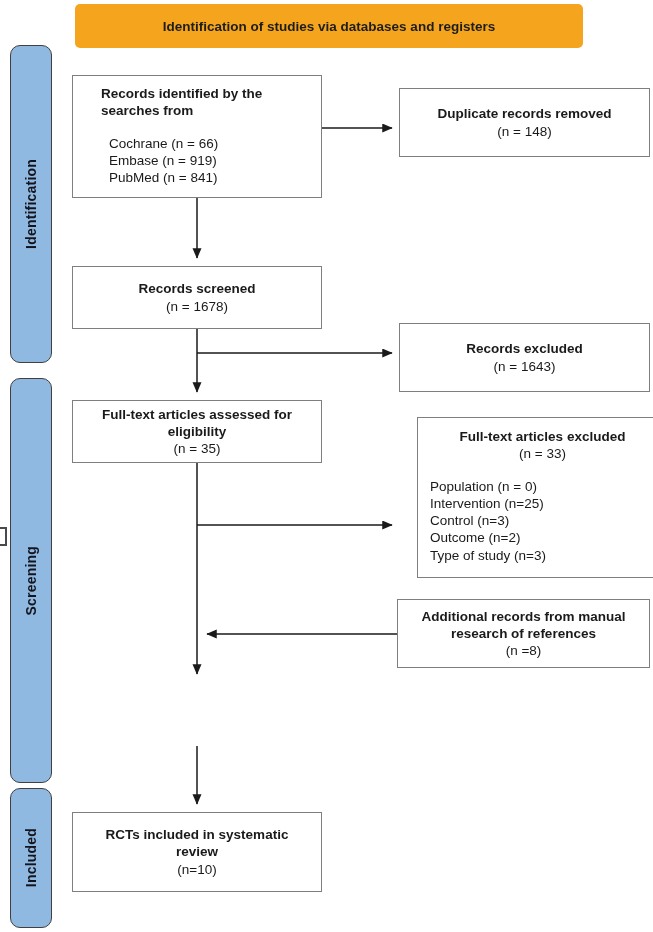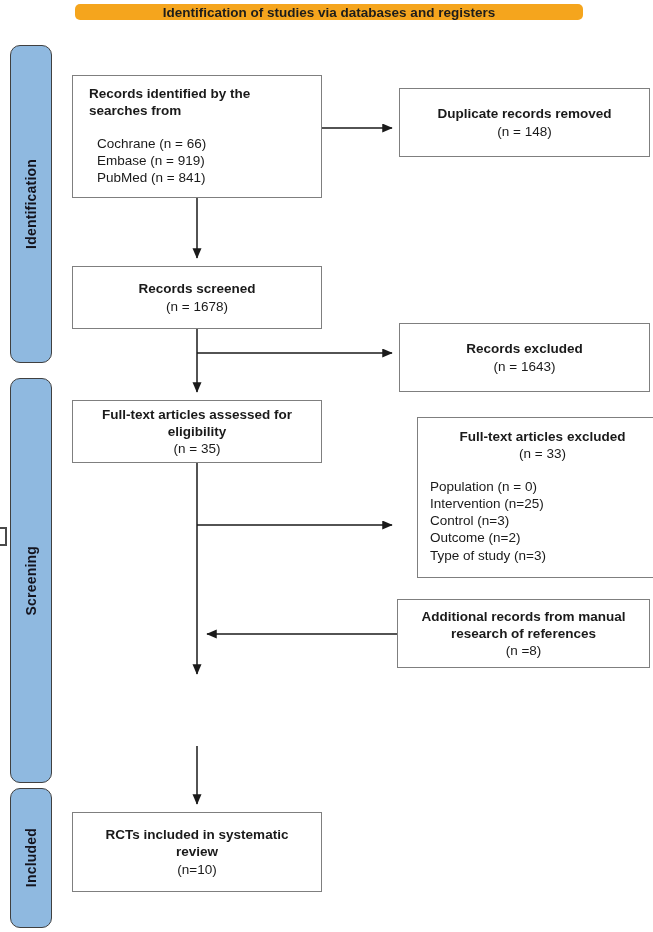--- a/index.html
+++ b/index.html
@@ -8,21 +8,21 @@
   .canvas {
     position: relative;
     width: 653px;
     height: 932px;
     background: #ffffff;
     overflow: hidden;
   }
   .header-bar {
     position: absolute;
     left: 75px; top: 4px;
-    width: 508px; height: 16px;
+    width: 508px; height: 44px;
     background: #F5A51D;
     border-radius: 5px;
     display: flex; align-items: center; justify-content: center;
     font-size: 13.5px; font-weight: bold; color: #1d1d1b;
   }
   .stage-bar {
     position: absolute;
     left: 10px; width: 42px;
     background: #8FB9E0;
     border: 1.5px solid #404040;
@@ -50,21 +50,21 @@
   .box-centered {
     display: flex; flex-direction: column;
     align-items: center; justify-content: center;
     text-align: center;
     padding: 4px 10px;
   }
   .box-title { font-weight: bold; }
   .title-wrap { max-width: 212px; margin: 0 auto; }
   .box-count { font-weight: normal; }
   
-  .box-records-identified { left: 72px; top: 75px; width: 250px; height: 123px; padding: 9px 16px; }
+  .box-records-identified { left: 72px; top: 75px; width: 250px; height: 123px; padding: 9px 28px; }
   .box-records-identified .box-title { max-width: 180px; }
   .box-records-identified .src-list { margin-top: 15px; margin-left: 8px; }
   
   .box-records-screened   { left: 72px; top: 266px; width: 250px; height: 63px; }
   .box-fulltext-assessed  { left: 72px; top: 400px; width: 250px; height: 63px; }
   .box-systematic         { left: 72px; top: 682px; width: 250px; height: 64px; }
   .box-rcts               { left: 72px; top: 812px; width: 250px; height: 80px; }
   
   .box-duplicates         { left: 399px; top: 88px;  width: 251px; height: 69px; }
   .box-records-excluded   { left: 399px; top: 323px; width: 251px; height: 69px; }

